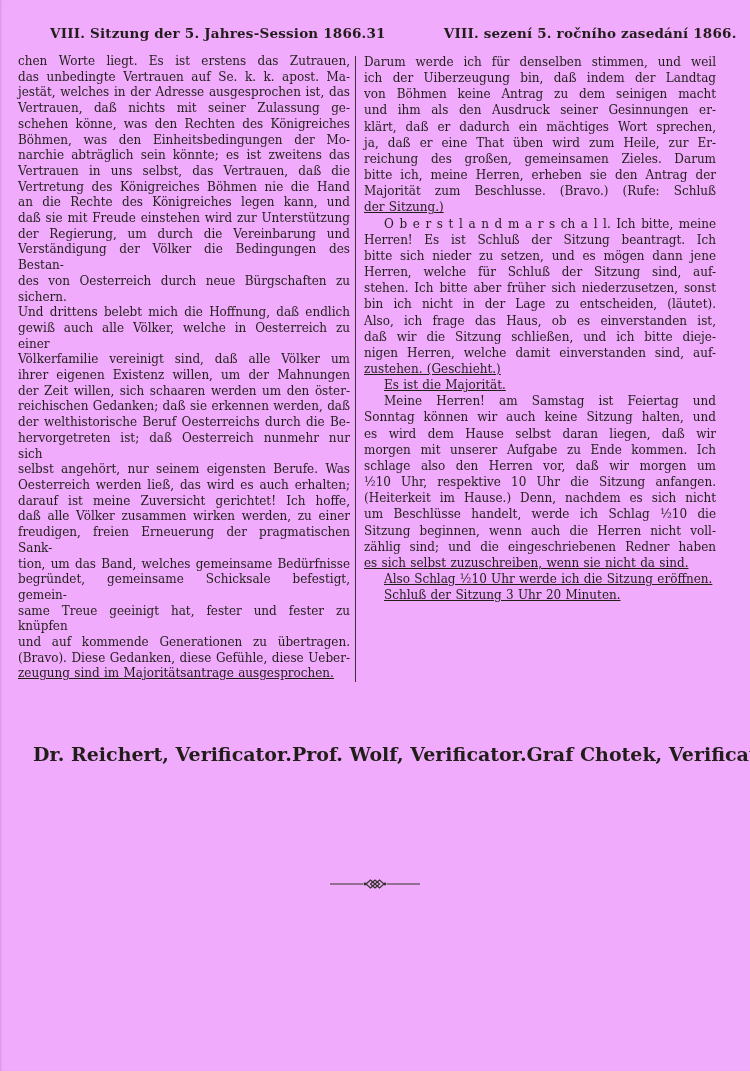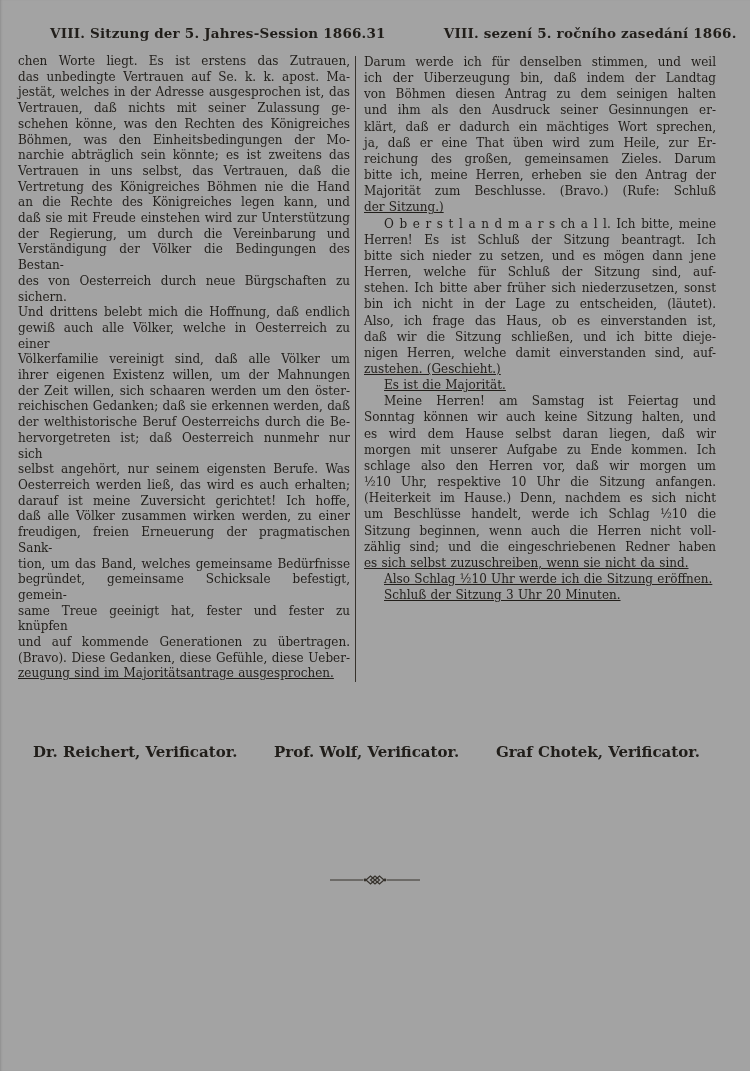--- a/index.html
+++ b/index.html
@@ -2,21 +2,21 @@
 <html><head>
 <meta charset="utf-8">
 <style>
   html, body { margin: 0; padding: 0; }
   body { background: #e8e6e1; }
   .page {
     position: relative;
     width: 750px;
     height: 1071px;
     margin: 0 auto;
-    background: #a3a3a3;
+    background: #f0abfc;
     color: #211e1a;
     font-family: "DejaVu Serif", "Liberation Serif", serif;
     overflow: hidden;
     box-shadow: inset 2px 0 3px -2px rgba(0,0,0,.25);
   }
   .page-header {
     display: flex;
     align-items: baseline;
     padding: 25px 40px 0 50px;
     font-size: 13.5px;
@@ -49,23 +49,23 @@
     word-spacing: 0.5px;
   }
   .col-left  .tline { line-height: 15.7px; }
   .col-right .tline { line-height: 16.15px; }
   .tline-last   { text-align-last: left; text-decoration: underline; }
   .tline-indent { text-indent: 20px; }
 
   .signatures {
     display: flex;
     justify-content: space-between;
-    padding: 0 50px 0 33px;
+    padding: 0 74px 0 33px;
     margin-top: 61px;
-    font-size: 15px;
+    font-size: 19px;
     font-weight: bold;
     white-space: nowrap;
   }
 
   .ornament {
     margin-top: 112px;
     display: flex;
     justify-content: center;
   }
   .ornament svg { display: block; }
@@ -117,21 +117,21 @@
           <div class="tline">und auf kommende Generationen zu übertragen.</div>
           <div class="tline">(Bravo). Diese Gedanken, diese Gefühle, diese Ueber-</div>
           <div class="tline tline-last">zeugung sind im Majoritätsantrage ausgesprochen.</div>
         </div>
       </section>
     <div class="col-divider"></div>
     <section class="col col-right">
         <div class="para">
           <div class="tline">Darum werde ich für denselben stimmen, und weil</div>
           <div class="tline">ich der Uiberzeugung bin, daß indem der Landtag</div>
-          <div class="tline">von Böhmen diesen Antrag zu dem seinigen halten</div>
+          <div class="tline">von Böhmen keine Antrag zu dem seinigen macht</div>
           <div class="tline">und ihm als den Ausdruck seiner Gesinnungen er-</div>
           <div class="tline">klärt, daß er dadurch ein mächtiges Wort sprechen,</div>
           <div class="tline">ja, daß er eine That üben wird zum Heile, zur Er-</div>
           <div class="tline">reichung des großen, gemeinsamen Zieles.  Darum</div>
           <div class="tline">bitte ich, meine Herren, erheben sie den Antrag der</div>
           <div class="tline">Majorität zum Beschlusse. (Bravo.) (Rufe: Schluß</div>
           <div class="tline tline-last">der Sitzung.)</div>
         </div>
         <div class="para">
           <div class="tline tline-indent">O b e r s t l a n d m a r s ch a l l.  Ich bitte, meine</div>

